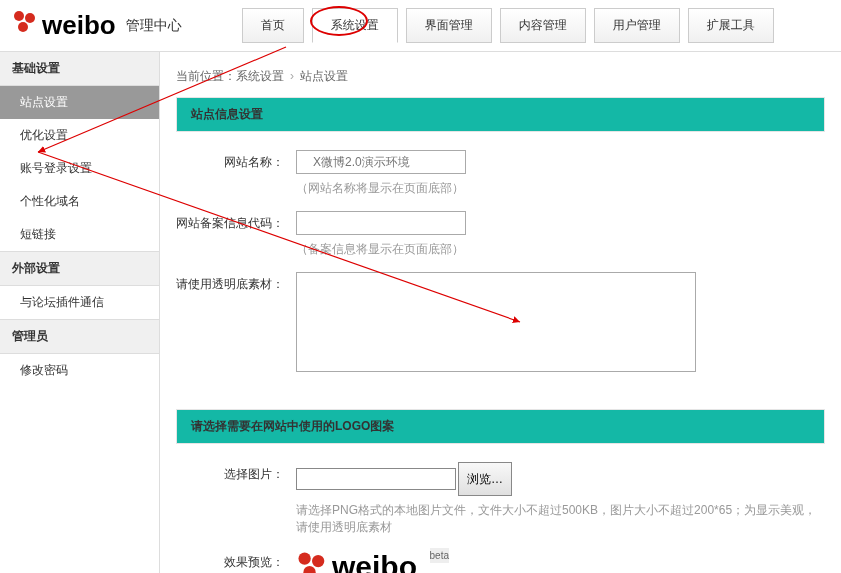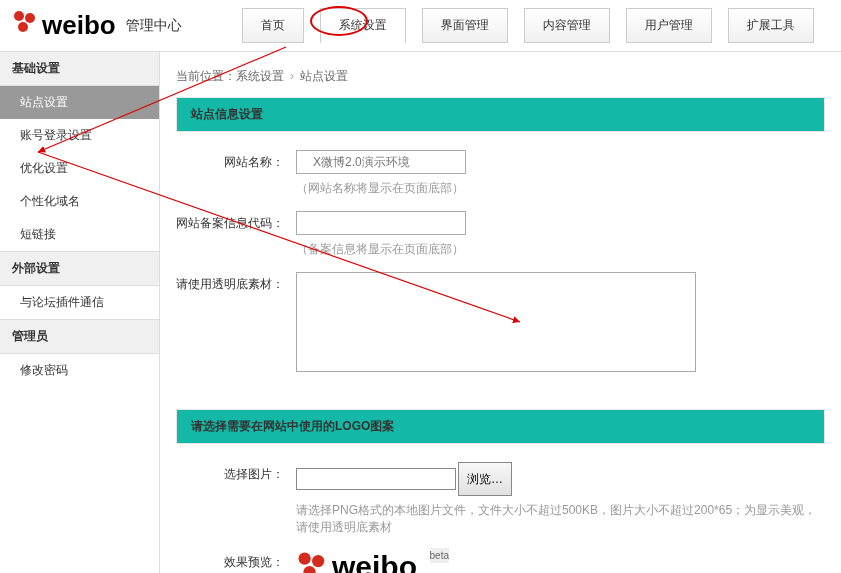--- a/index.html
+++ b/index.html
@@ -56,37 +56,37 @@
       <svg width="26" height="26" viewBox="0 0 26 26">
           <circle cx="7" cy="7" r="5" fill="#d52b1e"></circle>
           <circle cx="18" cy="9" r="5" fill="#d52b1e"></circle>
           <circle cx="11" cy="18" r="5" fill="#d52b1e"></circle>
         </svg>
     </span>
     <span>weibo</span>
   </div>
   <span class="mgmt-title">管理中心</span>
 
-  <div class="main-nav" style="position:relative;gap:16px;">
+  <div class="main-nav" style="position:relative;">
     <div class="nav-tab">首页</div>
     <div class="nav-tab active">系统设置</div>
     <div class="nav-tab">界面管理</div>
     <div class="nav-tab">内容管理</div>
     <div class="nav-tab">用户管理</div>
     <div class="nav-tab">扩展工具</div>
     <div class="red-circle" style="left:68px; top:-2px;"></div>
   </div>
 </div>
 
 <div class="container">
   <div class="sidebar">
     <div class="side-group-title">基础设置</div>
     <div class="side-item active">站点设置</div>
+    <div class="side-item">优化设置</div>
     <div class="side-item">账号登录设置</div>
-    <div class="side-item">优化设置</div>
     <div class="side-item">个性化域名</div>
     <div class="side-item">短链接</div>
 
     <div class="side-group-title">外部设置</div>
     <div class="side-item">与论坛插件通信</div>
 
     <div class="side-group-title">管理员</div>
     <div class="side-item">修改密码</div>
   </div>
 

